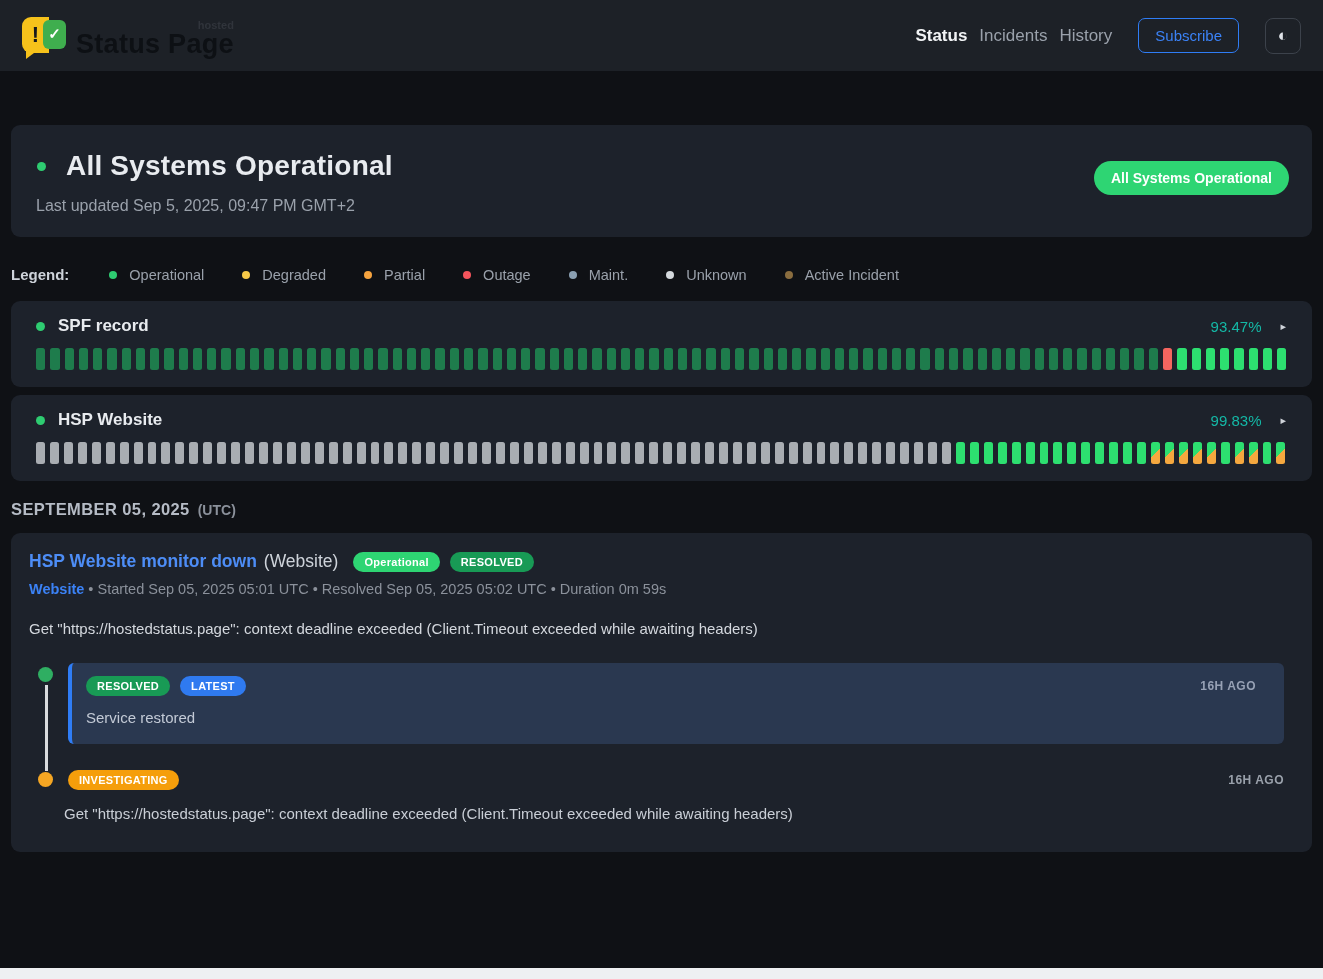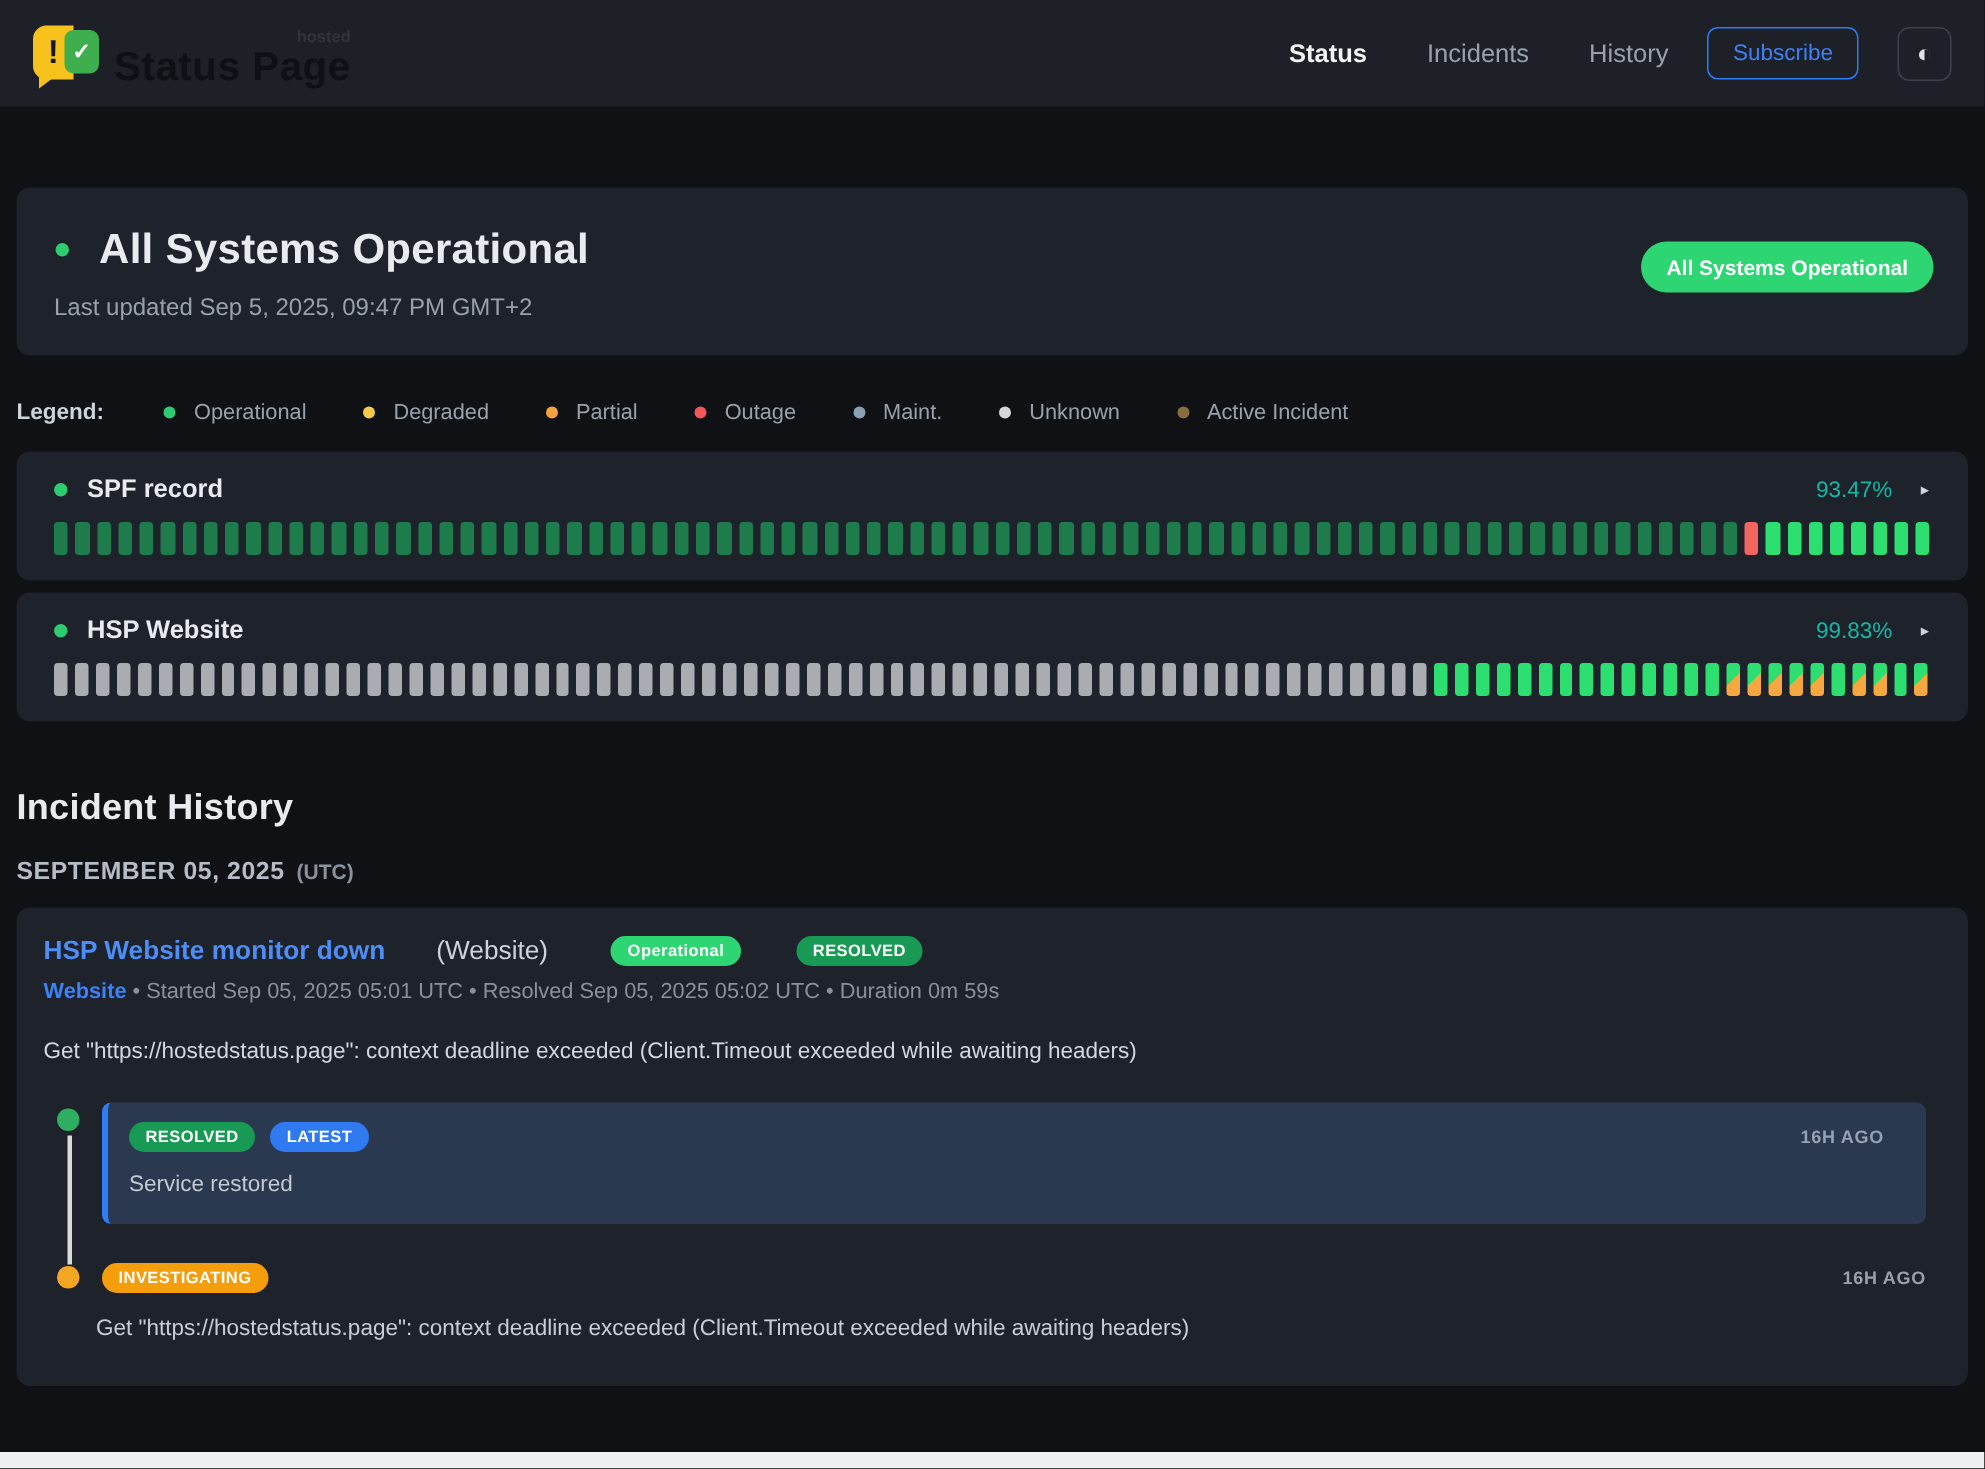--- a/index.html
+++ b/index.html
@@ -32,21 +32,21 @@
     position:absolute; left:21px; top:6px; width:23px; height:29px;
     background:#3fae4e; border-radius:6px;
     display:flex; align-items:center; justify-content:center;
     color:#ffffff; font-weight:700; font-size:15px;
   }
   .logo-text-wrap { position:relative; padding-top:12px; }
   .logo-title { font-size:27px; font-weight:700; color:#0d1014; letter-spacing:.3px; line-height:1; }
   .logo-sup { position:absolute; top:0; right:0; font-size:11px; color:#30343b; font-weight:600; }
 
   .header-right { margin-left:auto; display:flex; align-items:center; gap:26px; }
-  .nav { display:flex; align-items:center; gap:40px; }
+  .nav { display:flex; align-items:center; gap:12px; }
   .nav-link { font-size:17px; color:#9aa1ab; text-decoration:none; cursor:pointer; }
   .nav-link.active { color:#f2f4f6; font-weight:600; }
   .subscribe-btn {
     background:transparent; border:1px solid #2f7df6; color:#3b82f6;
     font-size:15px; font-family:inherit;
     padding:8px 16px; border-radius:7px; cursor:pointer;
   }
   .theme-btn {
     width:36px; height:36px; border:1px solid #3c424b; border-radius:8px;
     background:transparent; color:#dfe3e8; font-size:17px; line-height:1;
@@ -100,21 +100,21 @@
 
   
   .date-row { margin-top:19px; display:flex; align-items:baseline; gap:8px; }
   .date-main { font-size:16.5px; font-weight:700; color:#b6bcc6; letter-spacing:.4px; }
   .date-suffix { font-size:14px; color:#8b919b;font-weight:bold; }
 
   .incident-card {
     background:#1d222b; border-radius:9px; margin-top:14px;
     padding:18px 28px 30px 18px;
   }
-  .inc-title-row { display:flex; align-items:center;gap:27px; }
+  .inc-title-row { display:flex; align-items:center; }
   .inc-title { font-size:17.5px; font-weight:700; color:#4d8df6; text-decoration:none; cursor:pointer; }
   .inc-scope { font-size:17.5px; font-weight:500; color:#ced3da; margin-left:7px; }
   .pill {
     display:inline-block; color:#fff; font-weight:700; font-size:11px;
     padding:4px 11px; border-radius:999px; letter-spacing:.3px; white-space:nowrap;
   }
   .pill-op { background:#2ed573; margin-left:15px; }
   .pill-resolved-hdr { background:#189a55; margin-left:10px; }
   .inc-meta { margin-top:9px; font-size:14.5px; color:#8b919b; }
   .inc-meta b { color:#3b82f6; font-weight:600; }
@@ -411,21 +411,20 @@
         <div class="bar bar-s"></div>
         <div class="bar bar-s"></div>
         <div class="bar bar-g"></div>
         <div class="bar bar-s"></div>
         <div class="bar bar-s"></div>
         <div class="bar bar-g"></div>
         <div class="bar bar-s"></div>
       </div>
   </div>
 
-  <h2 class="section-heading">Incident History</h2>
 
   <div class="date-row">
     <span class="date-main">SEPTEMBER 05, 2025</span>
     <span class="date-suffix">(UTC)</span>
   </div>
 
   <div class="incident-card">
     <div class="inc-title-row">
       <a class="inc-title">HSP Website monitor down</a>
       <span class="inc-scope">(Website)</span>

